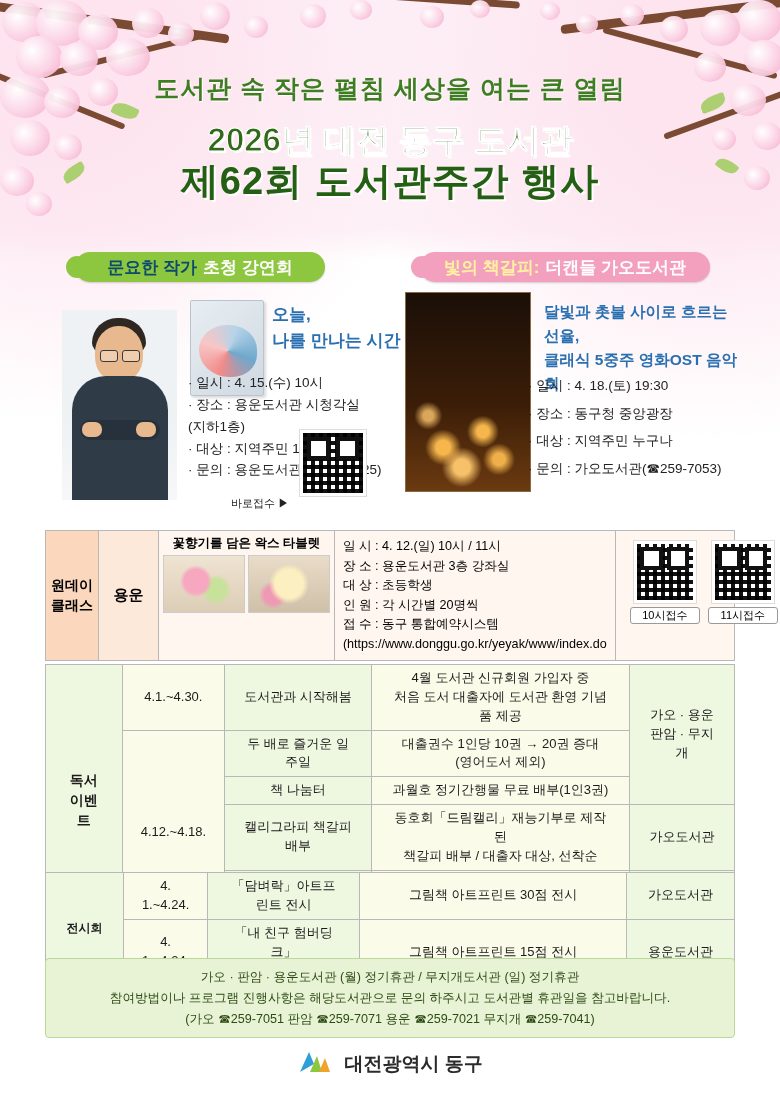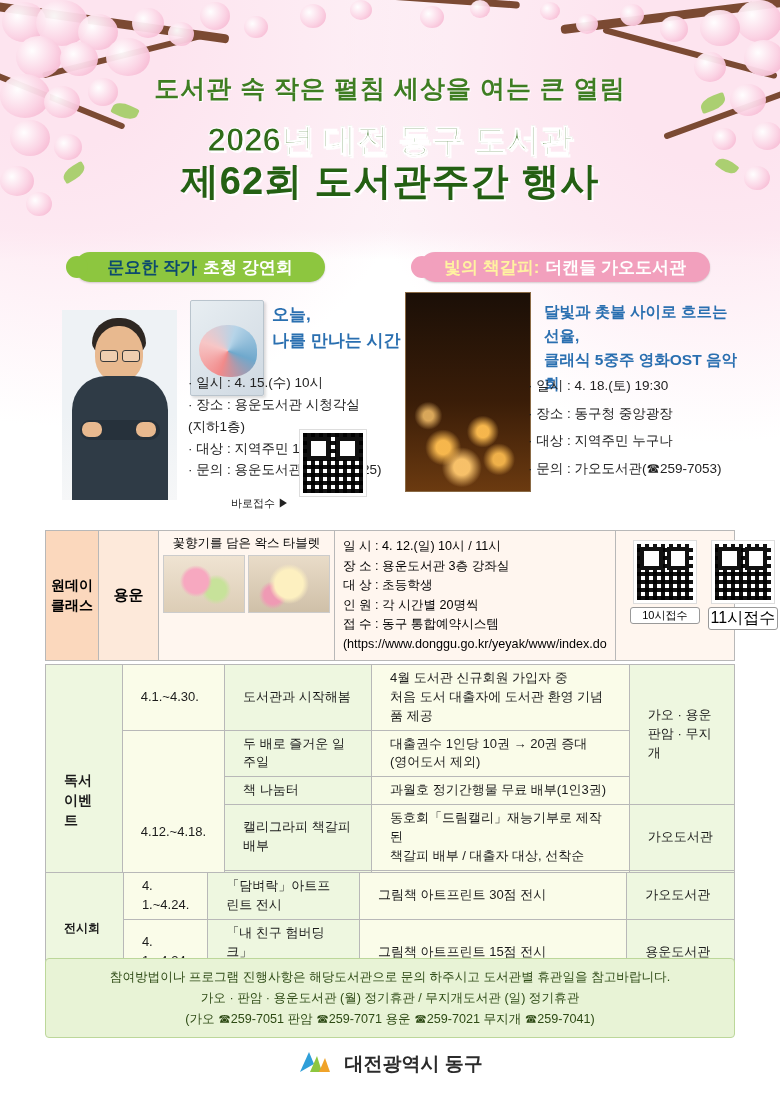--- a/index.html
+++ b/index.html
@@ -133,35 +133,35 @@
   .concert-text {
     position:absolute; left:544px; top:300px; width:200px;
     color:#2a6fb0; font-size:15.5px; font-weight:bold; line-height:1.55;
   }
 
   
   table.tbl {
     position:absolute; border-collapse:collapse; font-size:13px; color:#1b1b1b;
   }
   table.tbl td {
-    border:1px solid #b8b8b8; padding:4px 18px; vertical-align:middle;
+    border:1px solid #b8b8b8; padding:4px 18px; text-align:center; vertical-align:middle;
     line-height:1.45;
   }
   .oneday { position:absolute; left:45px; top:530px; width:690px; }
   .od-wrap { display:flex; border:1px solid #b8b8b8; background:#fde9da; }
   .od-label {
     width:80px; background:#fbd8bd; display:flex; align-items:center; justify-content:center;
     font-weight:bold; font-size:14px; text-align:center; border-right:1px solid #b8b8b8; line-height:1.4;
   }
   .od-lib {
     width:90px; background:#fde9da; display:flex; align-items:center; justify-content:center;
     font-weight:bold; font-size:15px; border-right:1px solid #b8b8b8;
   }
   .od-mid { width:180px; border-right:1px solid #b8b8b8; background:#fff6ef; padding:4px; }
-  .od-mid .cap { font-size:12.5px; font-weight:normal; text-align:center; margin-bottom:3px; }
+  .od-mid .cap { font-size:12.5px; font-weight:bold; text-align:center; margin-bottom:3px; }
   .od-imgs { display:flex; gap:3px; justify-content:center; }
   .od-img { width:82px; height:58px; border:1px solid #ccc; }
   .od-img.a { background:radial-gradient(circle at 40% 45%,#f7a8c0 0 12px,rgba(247,168,192,0) 16px),radial-gradient(circle at 65% 60%,#c7e29a 0 10px,rgba(199,226,154,0) 15px),linear-gradient(#efe3d2,#dccdb6); }
   .od-img.b { background:radial-gradient(circle at 50% 50%,#fdf0c0 0 14px,rgba(253,240,192,0) 20px),radial-gradient(circle at 30% 70%,#ef9ab4 0 9px,rgba(239,154,180,0) 14px),linear-gradient(#e9dcc8,#cfc0a8); }
   .od-info { flex:1; background:#fff6ef; padding:6px 8px; font-size:12.6px; line-height:1.55; text-align:left; }
   .od-qr { width:180px; background:#fff6ef; border-left:1px solid #b8b8b8; position:relative; }
 
   .note {
     position:absolute; left:45px; top:958px; width:690px;
     background:#e8f3d6; border:1px solid #bcd79a; border-radius:4px;
@@ -314,21 +314,21 @@
         <div>장 소 : 용운도서관 3층 강좌실</div>
         <div>대 상 : 초등학생</div>
         <div>인 원 : 각 시간별 20명씩</div>
         <div>접 수 : 동구 통합예약시스템</div>
         <div>          (https://www.donggu.go.kr/yeyak/www/index.do</div>
       </div>
       <div class="od-qr">
         <div class="qr" style="left:18px; top:10px; width:62px; height:62px;"></div>
         <div class="qr" style="left:96px; top:10px; width:62px; height:62px;"></div>
         <div style="position:absolute; left:14px; top:76px; width:70px; border:1px solid #999; border-radius:3px; background:#fff; font-size:11px; text-align:center;">10시접수</div>
-        <div style="position:absolute; left:92px; top:76px; width:70px; border:1px solid #999; border-radius:3px; background:#fff; font-size:16px; text-align:center;">11시접수</div>
+        <div style="position:absolute; left:92px; top:76px; width:70px; border:1px solid #999; border-radius:3px; background:#fff; font-size:11px; text-align:center;">11시접수</div>
       </div>
     </div>
   </div>
 
   <div class="side-tag" style="left:46px; top:664px;"></div>
   <table class="tbl" style="left:45px; top:664px; width:690px;">
     <tbody>
         <tr>
       <td rowspan="5" style="width:78px; background:#eef7e0; font-weight:bold; font-size:14px;">
         <span>독서</span><br>
@@ -380,22 +380,22 @@
       <td style="background:#fafce9;">4. 1.~4.24.</td>
       <td style="background:#eef7e0; white-space:pre-line;">「내 친구 험버딩크」
 꽃향기를 전시</td>
       <td style="background:#fafce9;">그림책 아트프린트 15점 전시</td>
       <td style="background:#eef7e0;">용운도서관</td>
     </tr>
   </tbody>
     </table>
 
   <div class="note">
+    <div>가오 · 판암 · 용운도서관 (월) 정기휴관 / 무지개도서관 (일) 정기휴관</div>
     <div>참여방법이나 프로그램 진행사항은 해당도서관으로 문의 하주시고 도서관별 휴관일을 참고바랍니다.</div>
-    <div>가오 · 판암 · 용운도서관 (월) 정기휴관 / 무지개도서관 (일) 정기휴관</div>
     <div>(가오 ☎259-7051 판암 ☎259-7071 용운 ☎259-7021 무지개 ☎259-7041)</div>
   </div>
 
   <div class="footer">
     <span class="gu-logo">
       <svg width="34" height="28" viewBox="0 0 34 28" aria-hidden="true">
         <path d="M3 24 L12 4 L17 16 Z" fill="#2f9fd9"></path>
         <path d="M13 24 L20 8 L25 24 Z" fill="#8dc63f"></path>
         <path d="M22 24 L28 10 L33 24 Z" fill="#f0a32a"></path>
       </svg>

